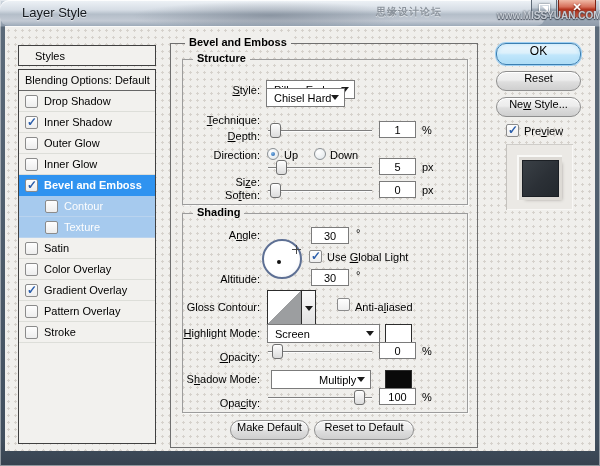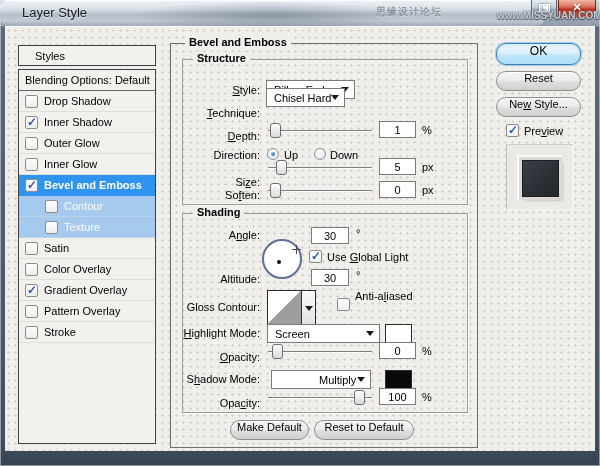--- a/index.html
+++ b/index.html
@@ -197,21 +197,21 @@
 
       <div id="structure-box" class="gbox inner">
         <span class="gtitle" style="left:10px;">Structure</span>
 
         <span class="flabel" style="top:24px;"><u>S</u>tyle:</span>
         <div class="dd" style="left:83px; top:20px; width:89px;">
           <span>Pillow Emboss</span>
           <span class="arr"></span>
         </div>
 
-        <span class="flabel" style="top:47px;"><u>T</u>echnique:</span>
+        <span class="flabel" style="top:54px;"><u>T</u>echnique:</span>
         <div class="dd" style="left:83px; top:28px; width:79px;">
           <span>Chisel Hard</span>
           <span class="arr"></span>
         </div>
 
         <span class="flabel" style="top:70px;"><u>D</u>epth:</span>
         <div class="slider" style="left:85px; top:63px;">
           <div class="thumb" style="left: calc(2% - 0.22px);"></div>
         </div>
         <input class="val" style="left: 196px; top: 61px;" value="1">
@@ -254,21 +254,21 @@
         <span class="abs" style="left:144px; top:37px;">Use <u>G</u>lobal Light</span>
 
         <span class="flabel" style="top:59px;">Altitude:</span>
         <input class="val" style="left: 128px; top: 55px; width: 38px;" value="30">
         <span class="unit" style="left:173px; top:55px;">°</span>
 
         <span class="flabel" style="top:87px;">Gloss Contour:</span>
         <div class="contour" style="left:84px; top:76px;"></div>
         <div class="contour-arrow" style="left:119px; top:76px;"></div>
         <span class="cb abs" style="left:154px; top:84px;"></span>
-        <span class="abs" style="left:172px; top:76px;">Anti-a<u>l</u>iased</span>
+        <span class="abs" style="left:172px; top:87px;">Anti-a<u>l</u>iased</span>
 
         <span class="flabel" style="top:113px;"><u>H</u>ighlight Mode:</span>
         <div class="dd" style="left:84px; top:110px; width:113px;">
           <span>Screen</span>
           <span class="arr"></span>
         </div>
         <div class="swatch" style="left: 202px; top: 110px; background: rgb(255, 255, 255);"></div>
 
         <span class="flabel" style="top:137px;"><u>O</u>pacity:</span>
         <div class="slider" style="left:85px; top:130px;">

